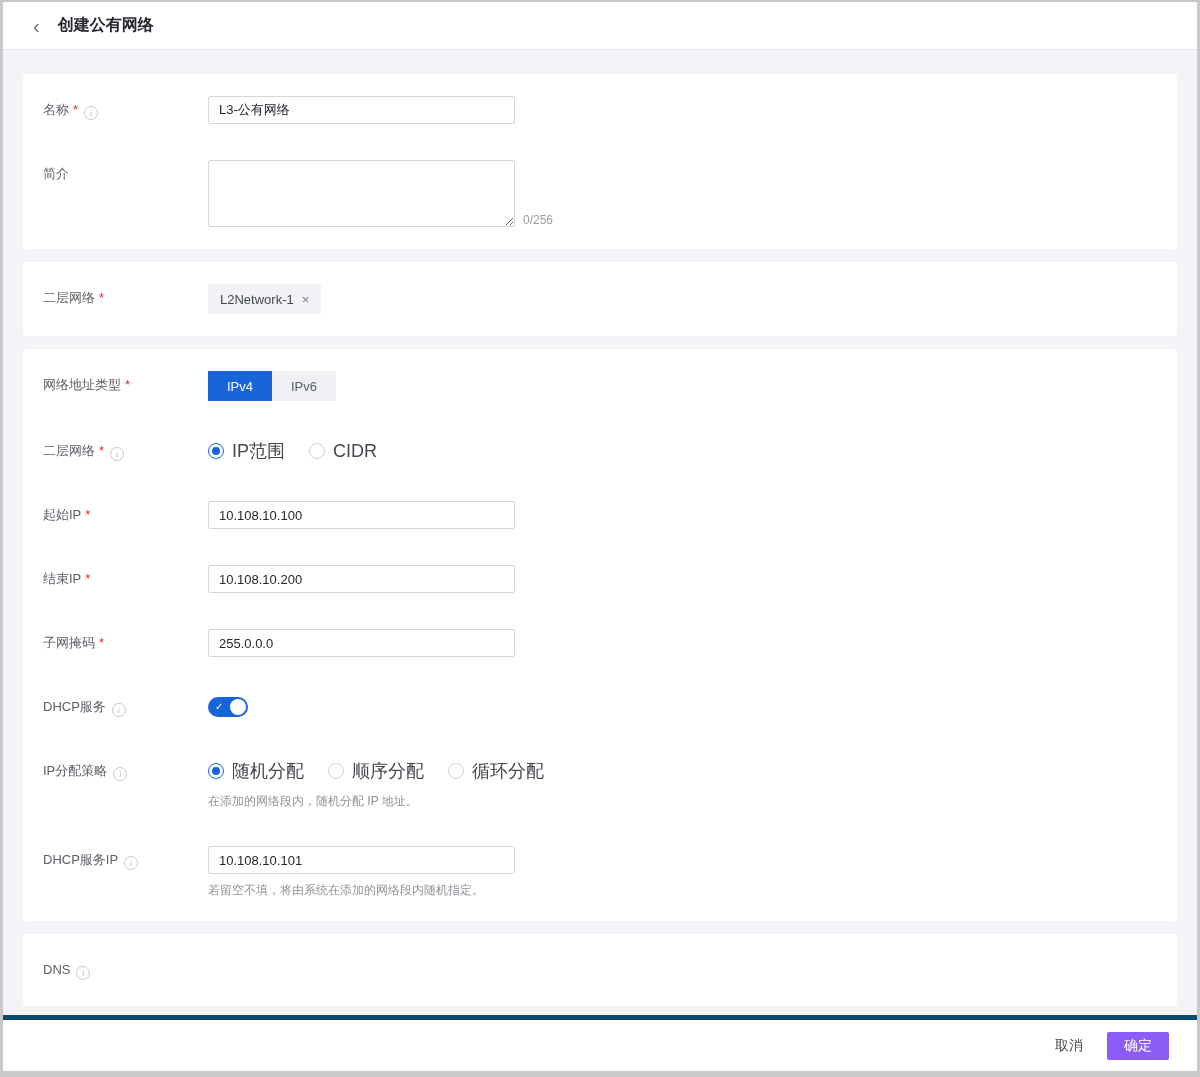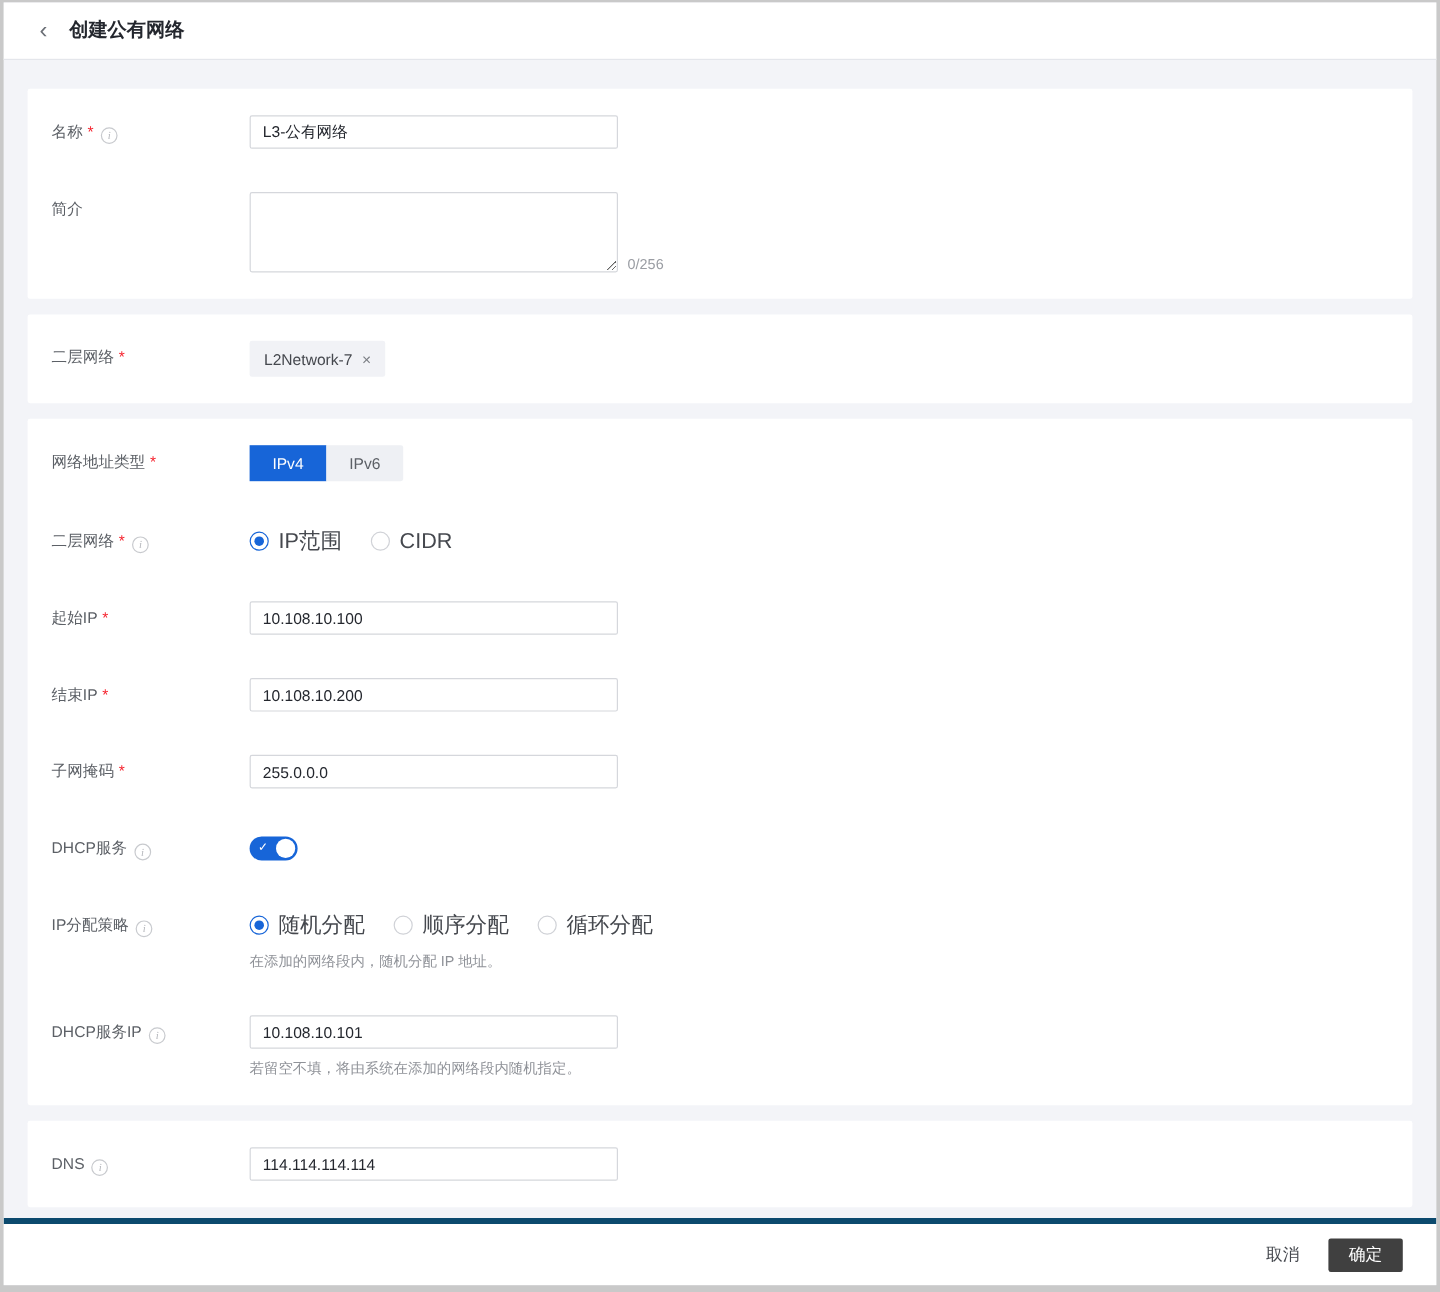--- a/index.html
+++ b/index.html
@@ -118,21 +118,21 @@
     border-top: 5px solid #0c4a6e;
     display: flex; align-items: center; justify-content: flex-end;
     padding-right: 28px;
   }
   .btn-text {
     background: none; border: none; font-size: 14px; color: #45484e;
     cursor: pointer; margin-right: 24px;
     font-family: "Liberation Sans", "DejaVu Sans", sans-serif;
   }
   .btn-primary {
-    background: #404040; color: #ffffff; border: none;
+    background: #8b5cf6; color: #ffffff; border: none;
     font-size: 14px; padding: 5px 17px; border-radius: 2px; cursor: pointer;
     font-family: "Liberation Sans", "DejaVu Sans", sans-serif;
   }
 </style>
 </head>
 <body>
 
 <div class="window">
 
   <div class="app-header">
@@ -164,21 +164,21 @@
       </div>
     </div>
 
     <div class="card">
       <div class="row">
         <div class="field-label">
           <span>二层网络</span><span class="req">*</span>
         </div>
         <div class="control">
           <span class="tag">
-            <span>L2Network-7</span>
+            <span>L2Network-1</span>
             <span class="tag-close">×</span>
           </span>
         </div>
       </div>
     </div>
 
     <div class="card">
 
       <div class="row">
         <div class="field-label">
@@ -283,23 +283,20 @@
         </div>
       </div>
 
     </div>
 
     <div class="card">
       <div class="row">
         <div class="field-label">
           <span>DNS</span><span class="info-icon">i</span>
         </div>
-        <div class="control">
-          <input class="text-input" type="text" value="114.114.114.114" style="">
-        </div>
       </div>
     </div>
 
   </div>
 
   <div class="app-footer">
     <button class="btn-text">取消</button>
     <button class="btn-primary">确定</button>
   </div>
 

